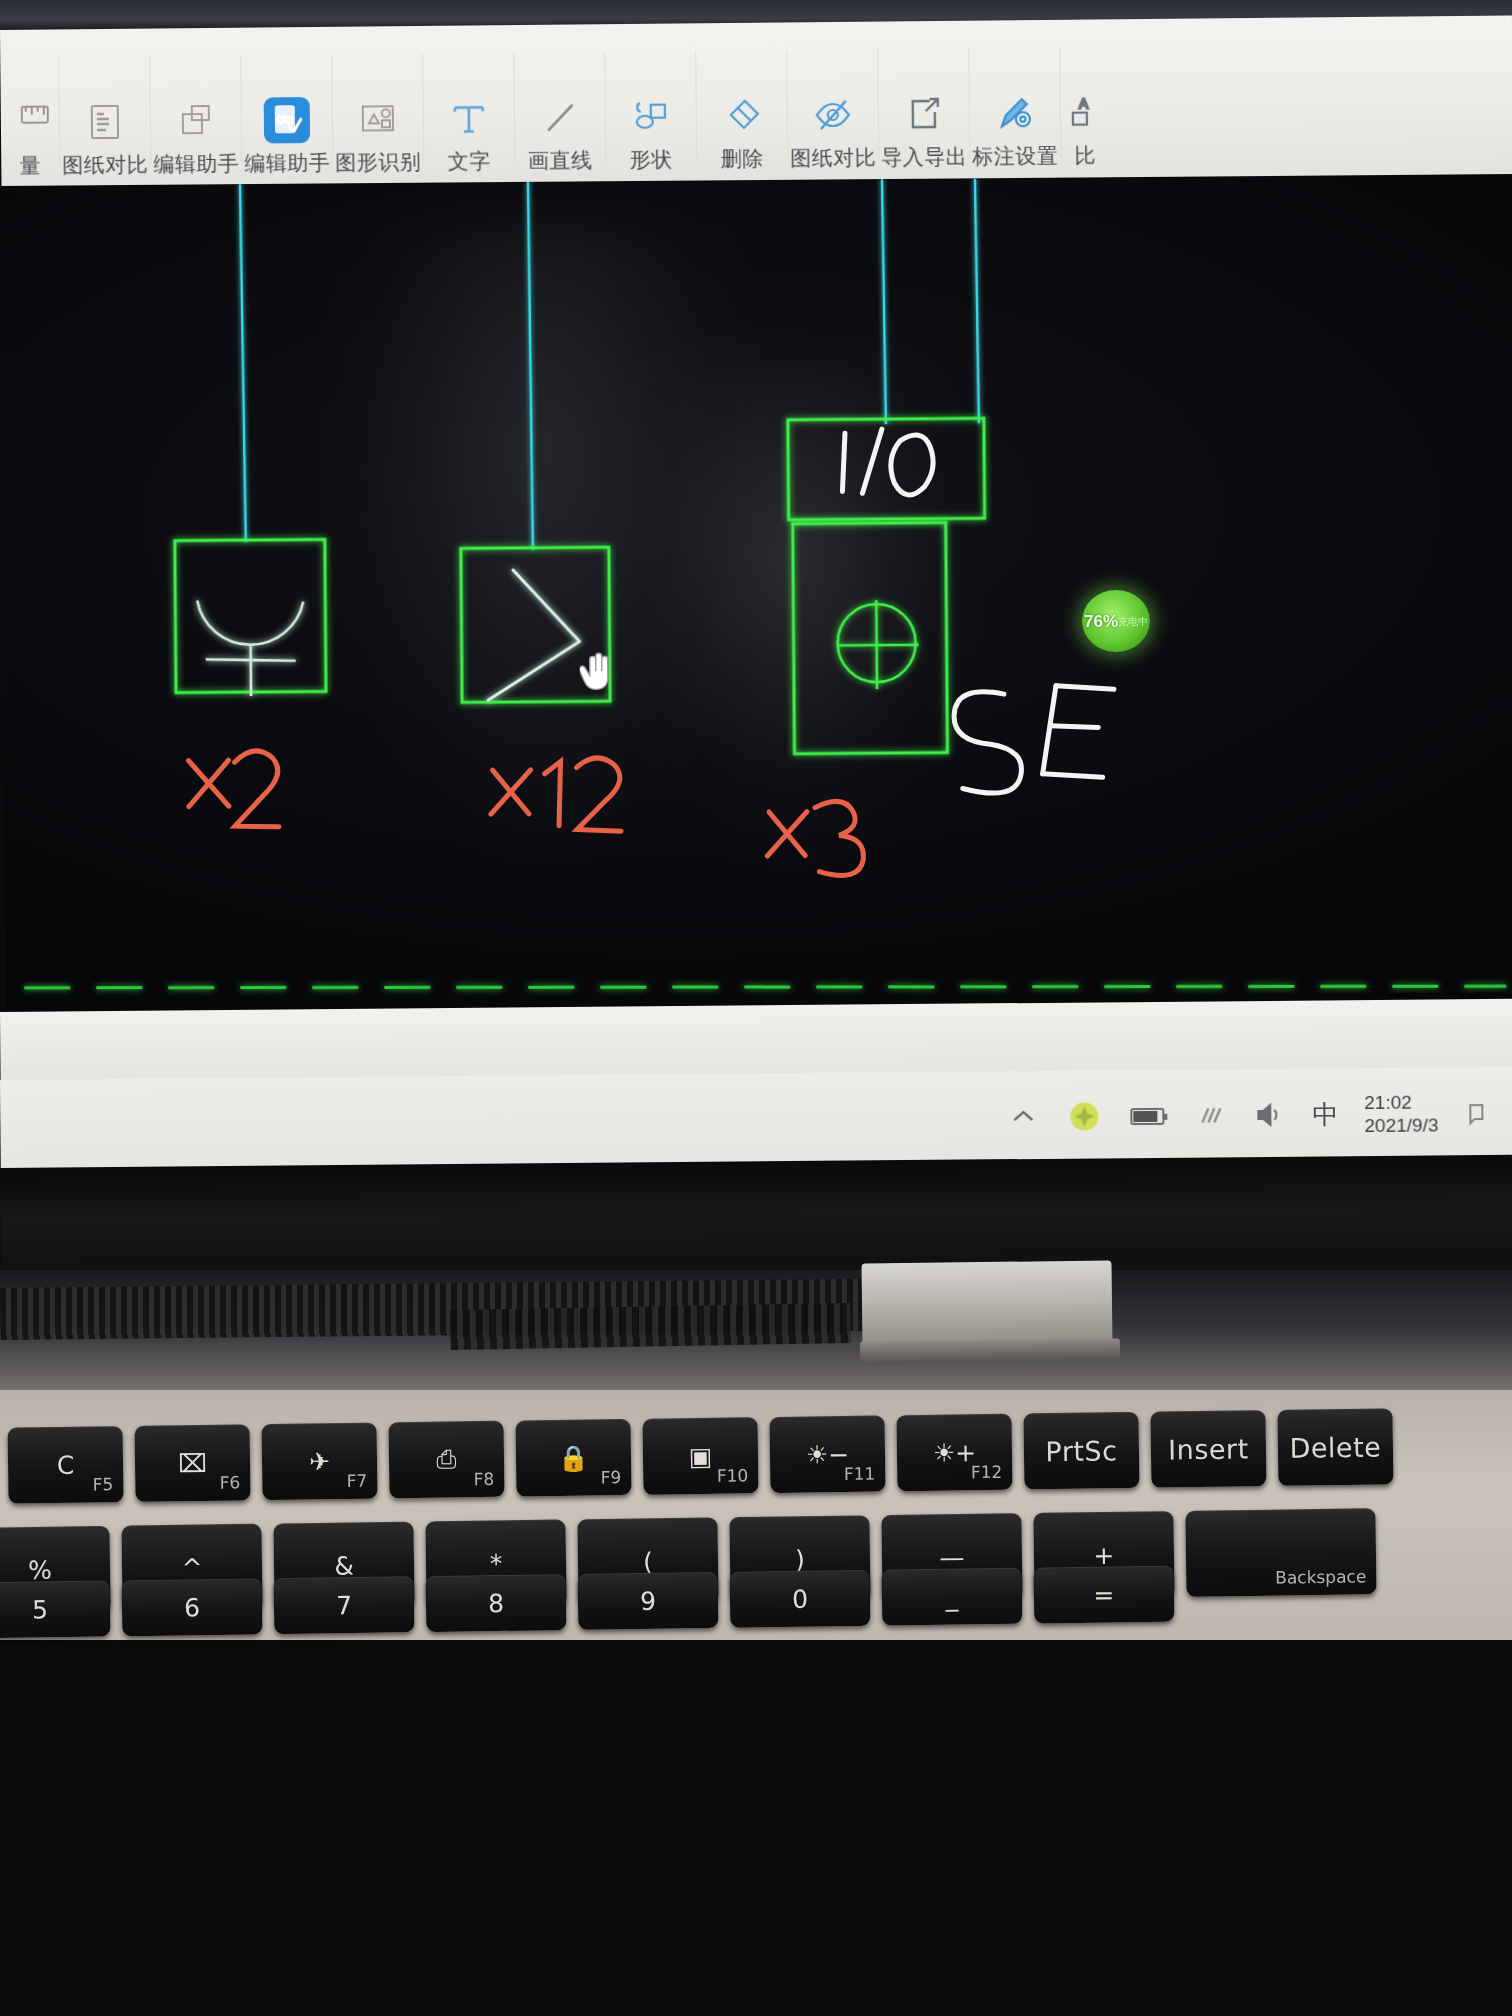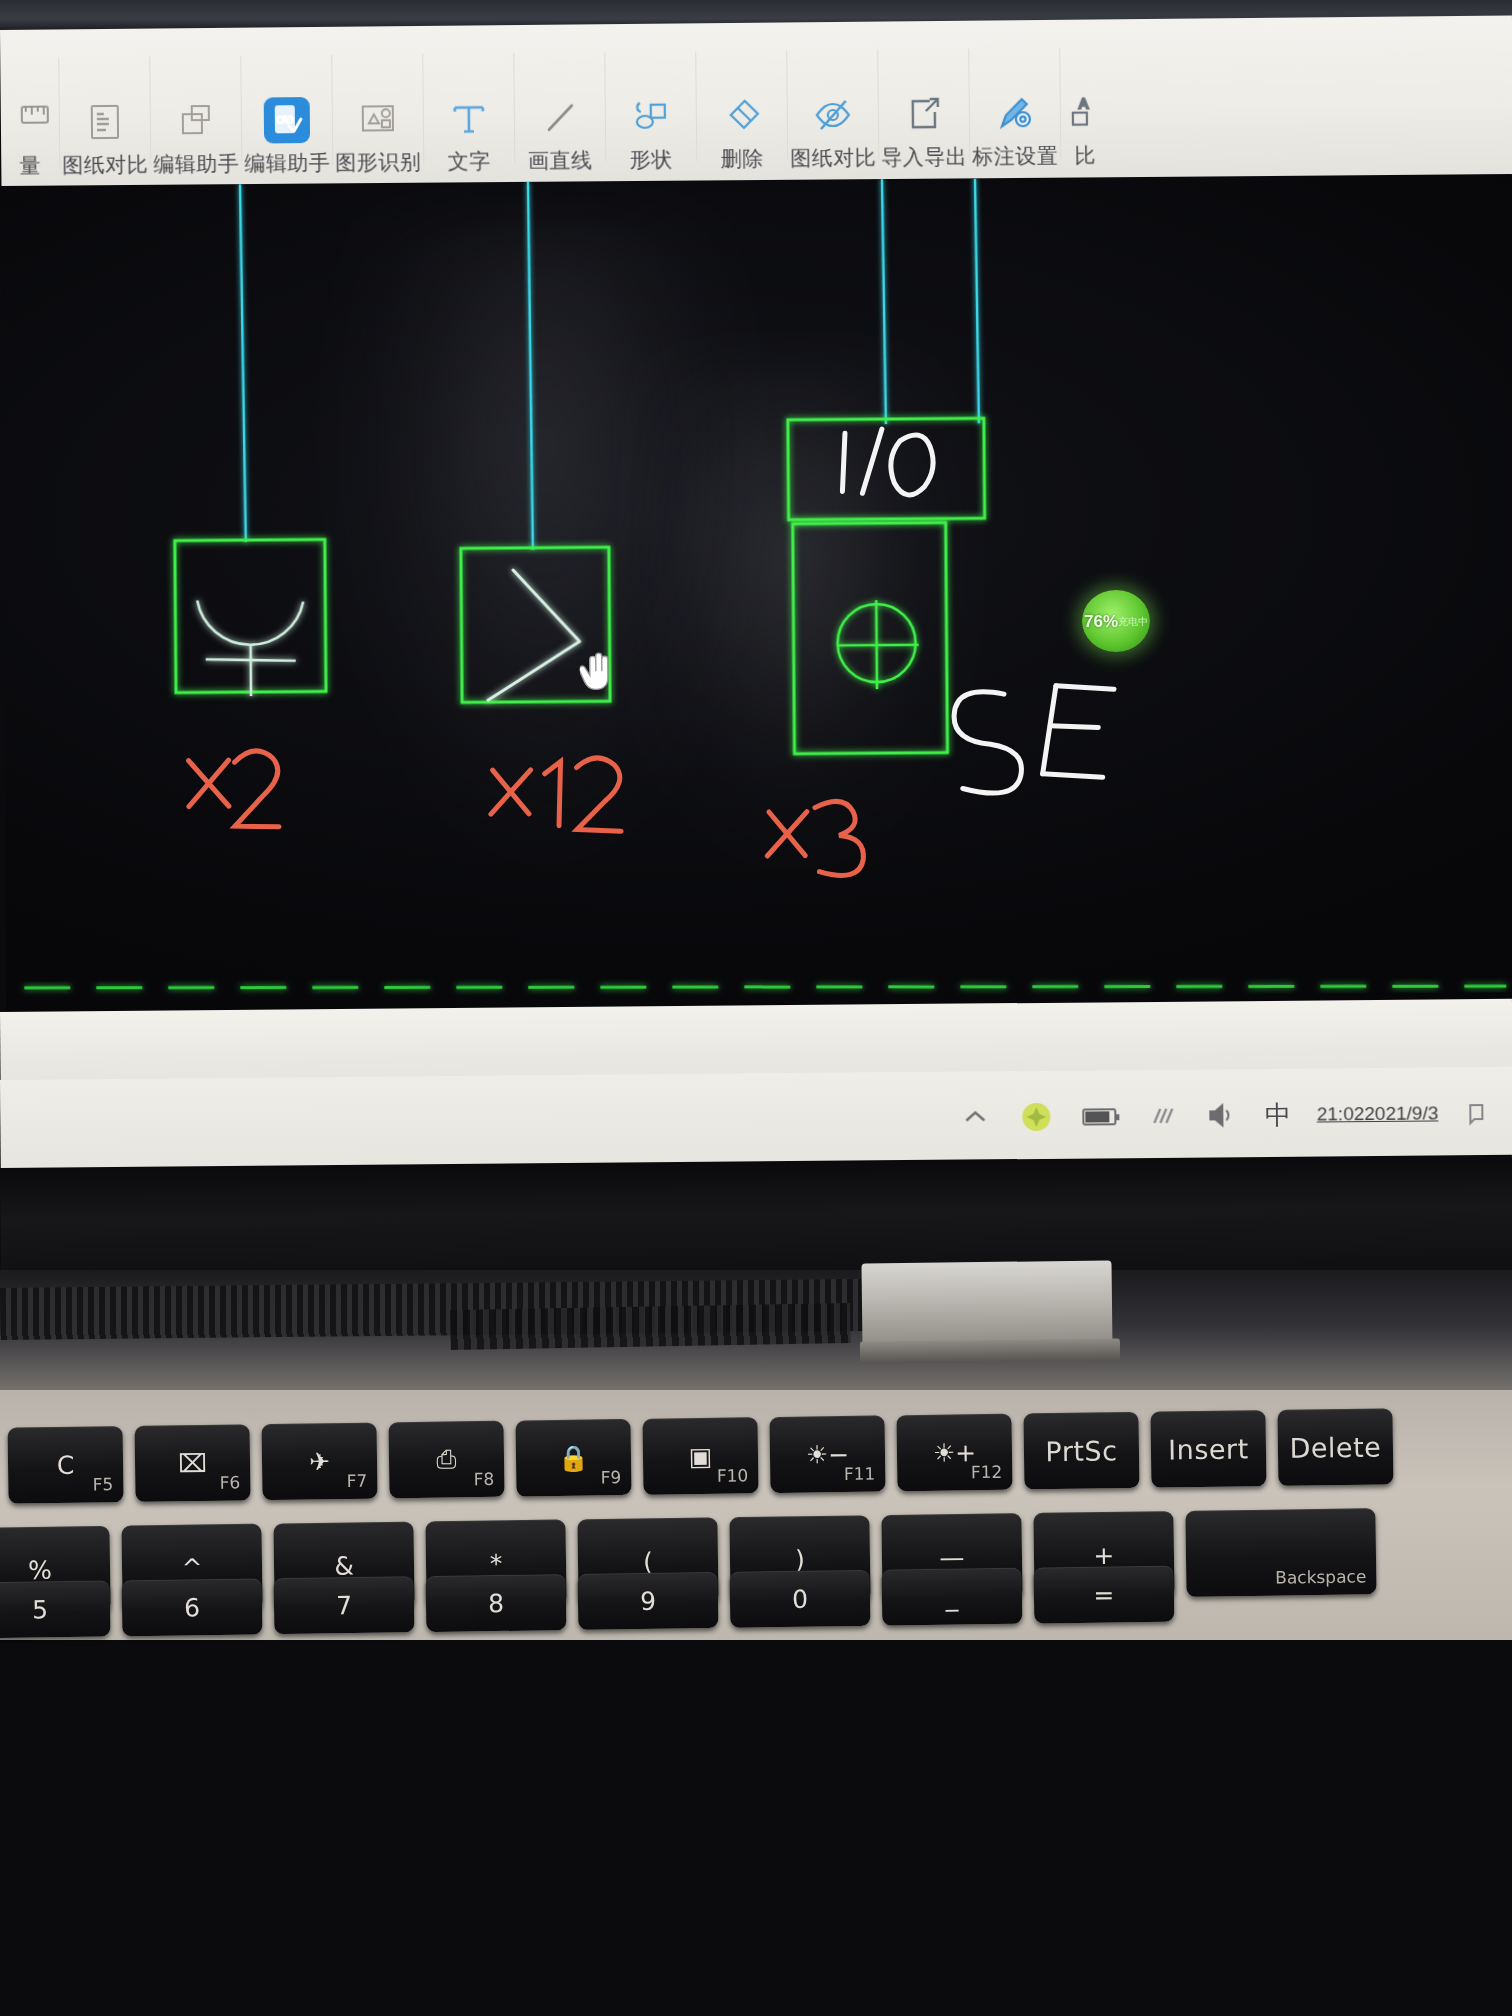--- a/index.html
+++ b/index.html
@@ -69,22 +69,22 @@
         background:linear-gradient(180deg,#f2f1ec 0%,#e9e8e2 30%,#dcdbd5 100%);
         transform:rotate(-0.5deg); transform-origin:0 0; }
   .taskbar { position:absolute; left:0; top:1080px; width:1512px; height:92px;
         transform:rotate(-0.5deg); transform-origin:0 0;
         display:flex; align-items:center; justify-content:flex-end;
         padding-right:20px; gap:26px;
         background:linear-gradient(180deg,#eeede8 0%,#e6e5e0 100%); }
   .tray-ico { display:flex; align-items:center; justify-content:center;
         opacity:.78; filter:blur(.3px); }
   .tray-ime { font-size:26px; color:#4a4a50; font-family:"DejaVu Sans", sans-serif; }
-  .clock { display:flex; flex-direction:row; align-items:center;
-        font-size:19px; color:#3f3f45; line-height:1.22; filter:blur(.25px);text-decoration:underline; }
+  .clock { display:flex; flex-direction:column; 
+        font-size:19px; color:#3f3f45; line-height:1.22; filter:blur(.25px); }
 
   
   .hinge { position:absolute; left:0; top:1168px; width:1512px; height:130px;
         background:linear-gradient(180deg,#0a0a0c 0%,#17171a 40%,#0d0d10 100%);
         transform:rotate(-0.5deg); transform-origin:0 0; }
   .deck { position:absolute; left:0; top:1270px; width:1512px; height:260px;
         background:linear-gradient(180deg,#1b1b1e 0%,#343338 22%,#8b8781 55%,#9b958d 100%); }
   .vent { position:absolute; left:0; top:1288px; width:880px; height:52px;
         background:repeating-linear-gradient(90deg,#121214 0px,#121214 6px,#2e2e31 6px,#2e2e31 11px);
         opacity:.92; transform:rotate(-0.6deg); transform-origin:0 0; }

